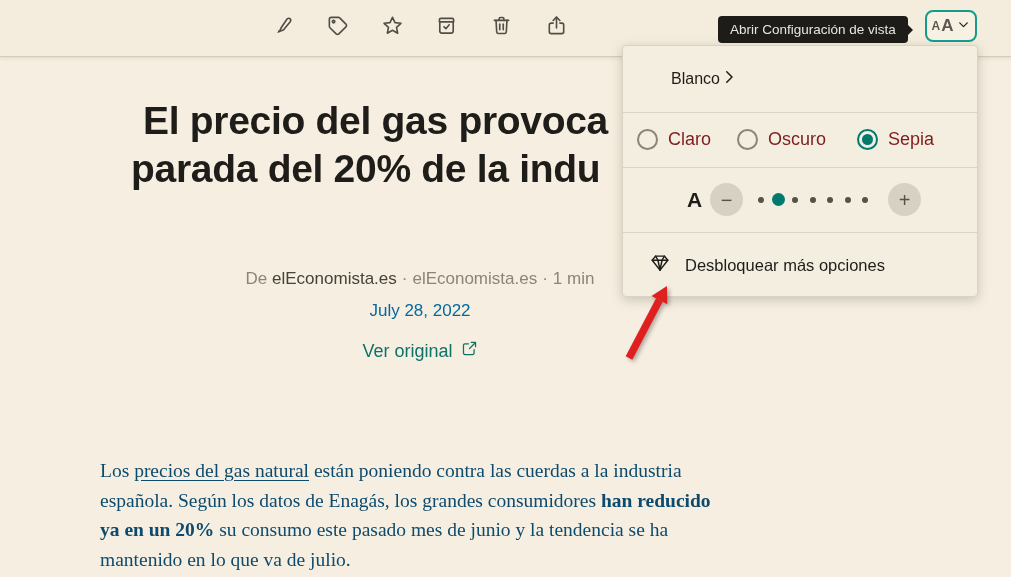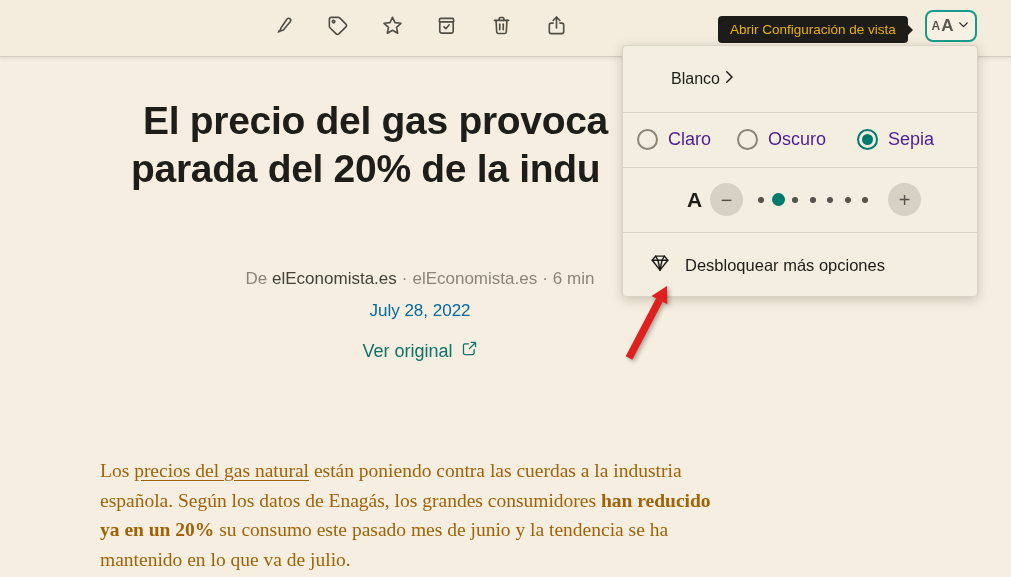--- a/index.html
+++ b/index.html
@@ -20,21 +20,21 @@
     position:absolute; top:10px; width:34px; height:34px;
     display:flex; align-items:center; justify-content:center;
     background:transparent; border:none; cursor:pointer;
   }
   .tool-btn svg { width:23px; height:23px; stroke:#514e45; fill:none;
     stroke-width:1.7; stroke-linecap:round; stroke-linejoin:round; }
 
   
   .tooltip {
     position:absolute; left:718px; top:16px; height:27px; z-index:7;
-    background:#1d1c18; color:#eab308; border-radius:4px;
+    background:#1d1c18; color:#e5e5e5; border-radius:4px;
     font-size:13.5px; line-height:27px; padding:0 12px; white-space:nowrap;
   }
   .tooltip::after {
     content:""; position:absolute; right:-5px; top:50%; margin-top:-5px;
     border-top:5px solid transparent; border-bottom:5px solid transparent;
     border-left:5px solid #1d1c18;
   }
 
   
   .aa-btn {
@@ -68,21 +68,21 @@
   .orig-link a {
     color:#0d7268; font-size:18px; text-decoration:none; cursor:pointer;
     display:inline-flex; align-items:center; gap:8px;
   }
   .orig-link svg { width:17px; height:17px; stroke:#0d7268; fill:none;
     stroke-width:1.8; stroke-linecap:round; stroke-linejoin:round; }
 
   .body-par {
     position:absolute; left:100px; top:456px; width:632px; z-index:0;
     font-family:"Liberation Serif", serif; font-size:19.5px;
-    line-height:29.5px; color:#a16207;
+    line-height:29.5px; color:#0c4a6e;
   }
   .body-par .u { text-decoration:underline; text-underline-offset:3px; cursor:pointer; }
   .body-par .b { font-weight:700; }
 
   
   .panel {
     position:absolute; left:622px; top:45px; width:356px; height:252px; z-index:5;
     background:#f4eee0; border:1px solid #d9d3c5; border-radius:4px;
     box-shadow:0 3px 12px rgba(90,80,60,.28);
   }
@@ -102,21 +102,21 @@
   }
   .radio {
     width:21px; height:21px; border-radius:50%; border:2px solid #8b8477;
     position:relative; flex:none;
   }
   .theme-opt.selected .radio { border-color:#007a6e; }
   .theme-opt.selected .radio::after {
     content:""; position:absolute; left:50%; top:50%; width:11px; height:11px;
     margin:-5.5px 0 0 -5.5px; border-radius:50%; background:#007a6e;
   }
-  .theme-lbl { font-size:18px; color:#4c1d95; }
+  .theme-lbl { font-size:18px; color:#7f1d1d; }
 
   .row-size { position:absolute; left:0; top:121px; width:100%; height:65px; }
   .size-a {
     position:absolute; left:64px; top:0; height:65px; display:flex;
     align-items:center; font-size:21px; font-weight:700; color:#1d1c18;
   }
   .size-btn {
     position:absolute; top:16px; width:33px; height:33px; border-radius:50%;
     background:#d7d1c3; border:none; cursor:pointer; color:#555249;
     font-size:20px; line-height:1; display:flex; align-items:center; justify-content:center;
@@ -147,21 +147,21 @@
 </style>
 </head>
 <body>
 
 <div id="screen">
 
   <div class="title-line" style="left:143px; top:99px;">El precio del gas provoca</div>
   <div class="title-line" style="left:131px; top:147px;">parada del 20% de la indu</div>
 
   <div class="byline">
-    <span>De</span>&nbsp;<span class="author">elEconomista.es</span><span class="sep">·</span><span>elEconomista.es</span><span class="sep">·</span><span>6 min</span>
+    <span>De</span>&nbsp;<span class="author">elEconomista.es</span><span class="sep">·</span><span>elEconomista.es</span><span class="sep">·</span><span>1 min</span>
   </div>
 
   <div class="date-line">July 28, 2022</div>
 
   <div class="orig-link">
     <a>
       <span>Ver original</span>
       <span>
         <svg viewBox="0 0 24 24">
             <path d="M18.5 13.5 V18.5 C18.5 19.6 17.6 20.5 16.5 20.5 H5.5 C4.4 20.5 3.5 19.6 3.5 18.5 V7.5 C3.5 6.4 4.4 5.5 5.5 5.5 H10.5"></path>

